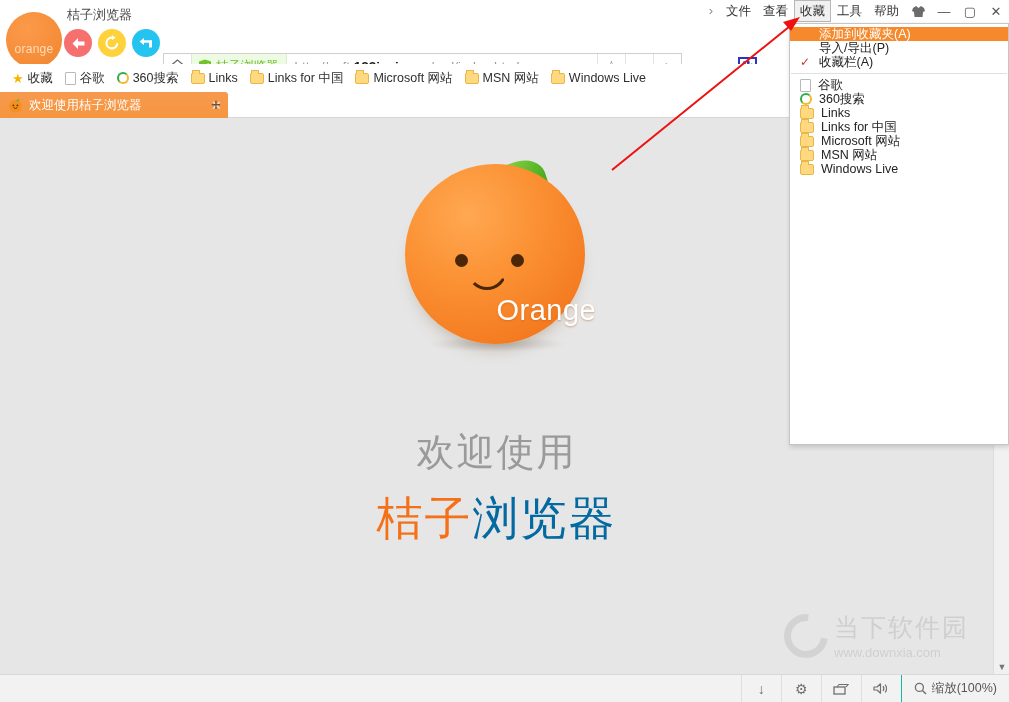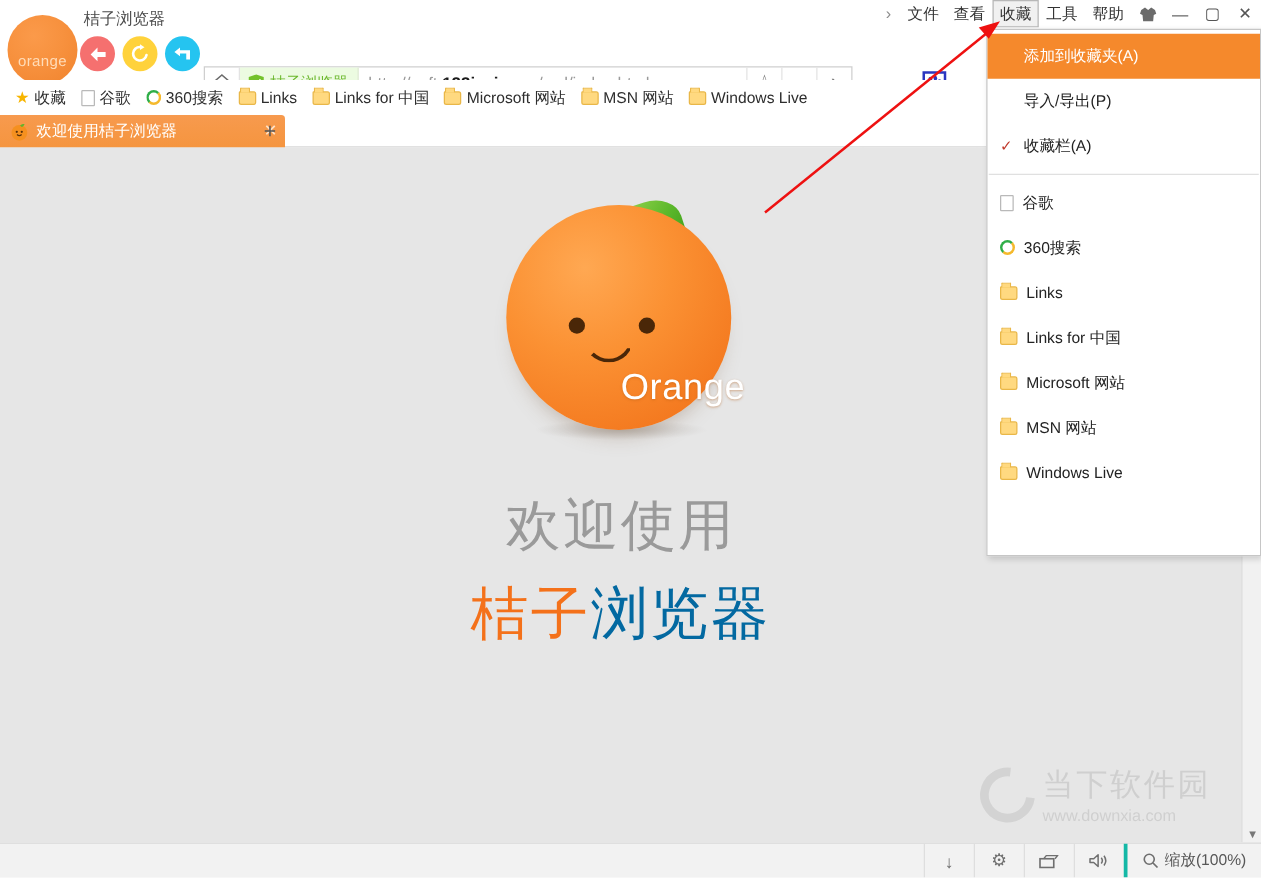--- a/index.html
+++ b/index.html
@@ -166,21 +166,21 @@
     border-left-color: transparent; border-right-color: transparent;
     border-radius: 0 0 40px 40px;
   }
   .orange-word {
     position: absolute; left: 92px; top: 130px;
     color: #ffffff; font-size: 29px; letter-spacing: .5px;
     text-shadow: 0 1px 2px rgba(180,90,20,.45);
     white-space: nowrap;
   }
   .welcome-line {
-    margin-top: 32px; font-size: 44px; color: #9a9a9a; letter-spacing: 2px; text-align: right;
+    margin-top: 68px; font-size: 38px; color: #9a9a9a; letter-spacing: 2px; text-align: right;
   }
   .brand-line {
     margin-top: 10px; font-size: 46px; letter-spacing: 2px;
   }
   .brand-line .o { color: #f4711a; }
   .brand-line .g { color: #0369a1; }
 
   
   .watermark {
     position: absolute; right: 24px; bottom: 14px;
@@ -213,32 +213,32 @@
     position: absolute; bottom: 0; left: 0; width: 1009px; height: 28px;
     background: #f2f2f2; border-top: 1px solid #d9d9d9;
     display: flex; justify-content: flex-end; align-items: stretch;
   }
   .sb-cell {
     width: 40px; display: flex; align-items: center; justify-content: center;
     border-left: 1px solid #dedede; color: #6f6f6f; font-size: 14px;
   }
   .sb-zoom {
     display: flex; align-items: center; gap: 5px; padding: 0 12px;
-    border-left: 3px solid #14b8a6; color: #575757; font-size: 12.5px;
+    border-left: 1px solid #14b8a6; color: #575757; font-size: 12.5px;
   }
 
   
   .fav-menu {
     position: absolute; left: 789px; top: 23px; width: 220px; height: 422px;
     background: #ffffff; border: 1px solid #c6c6c6;
     box-shadow: 1px 2px 5px rgba(0,0,0,.16);
     padding: 3px 0 0 0;
   }
   .fav-row {
-    height: 36px; display: flex; align-items: center; gap: 7px;
+    height: 14px; display: flex; align-items: center; gap: 7px;
     padding: 0 10px 0 10px; font-size: 12.5px; color: #232323;
   }
   .fav-row.hl { background: #f5892c; color: #ffffff; }
   .fav-row .tick { width: 12px; color: #c0392b; font-size: 12px; }
   .fav-sep { height: 1px; background: #e0e0e0; margin: 4px 1px; }
   .fav-row .ind { width: 12px; display: inline-block; }
 
   
   .ico { display: inline-flex; align-items: center; justify-content: center; }
   .folder {

